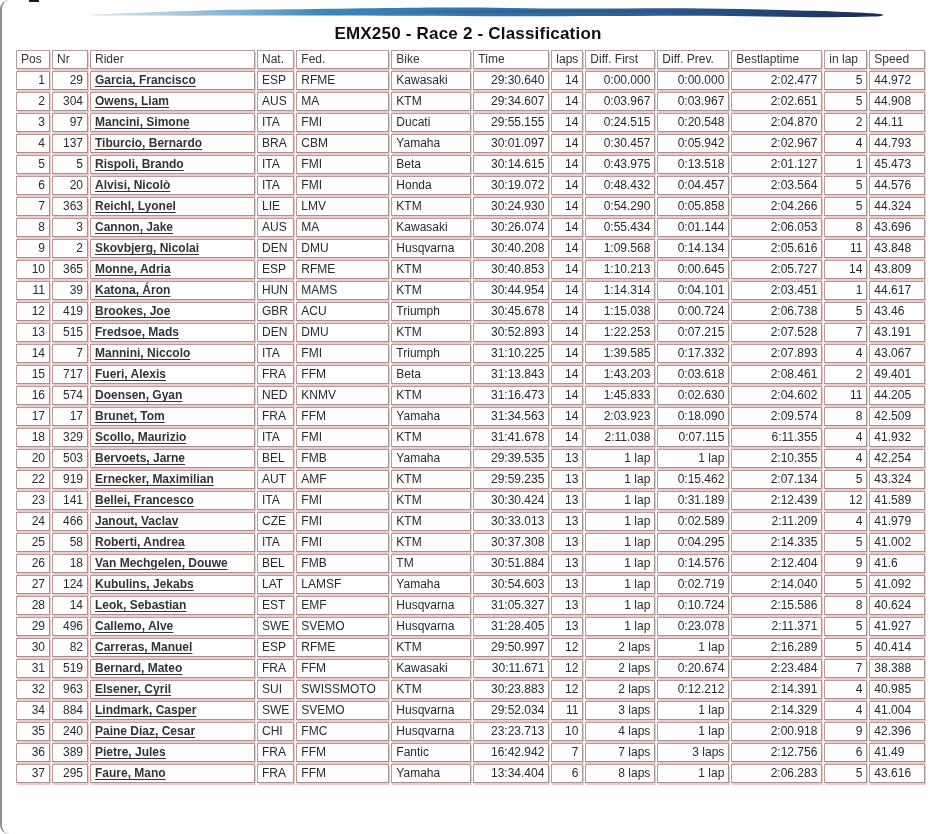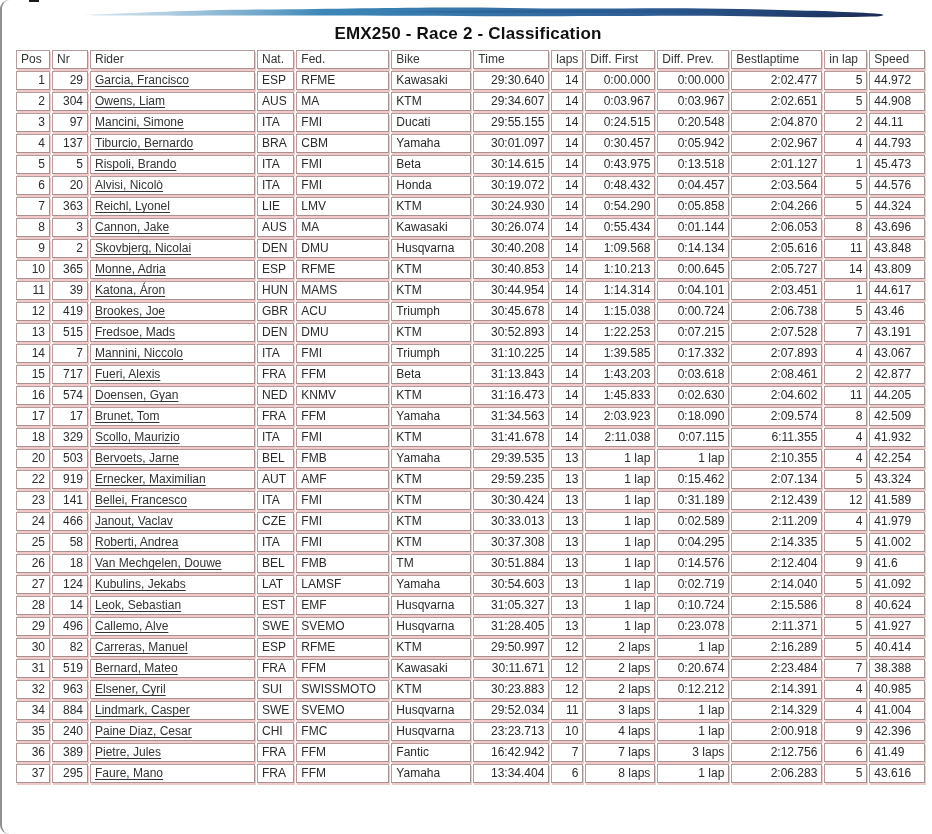--- a/index.html
+++ b/index.html
@@ -48,20 +48,21 @@
     color:#2a2a2a;
   }
   th{color:#333;}
   .al{text-align:left;}
   .ar{text-align:right;}
   .rider-link{
     text-decoration:underline;
     text-underline-offset:2px;
     color:#333;
     cursor:pointer;
+    font-weight:bold;
   }
 </style>
 </head>
 <body>
 
 <div class="page">
 
   <div class="corner-mark"></div>
 
   <div class="brush-wrap">
@@ -340,21 +341,21 @@
           <td class="al"><span class="rider-link">Fueri, Alexis</span></td>
           <td class="al">FRA</td>
           <td class="al">FFM</td>
           <td class="al">Beta</td>
           <td class="ar">31:13.843</td>
           <td class="ar">14</td>
           <td class="ar">1:43.203</td>
           <td class="ar">0:03.618</td>
           <td class="ar">2:08.461</td>
           <td class="ar">2</td>
-          <td class="al">42.877</td>
+          <td class="al">49.401</td>
         </tr>
         <tr>
           <td class="ar">16</td>
           <td class="ar">574</td>
           <td class="al"><span class="rider-link">Doensen, Gyan</span></td>
           <td class="al">NED</td>
           <td class="al">KNMV</td>
           <td class="al">KTM</td>
           <td class="ar">31:16.473</td>
           <td class="ar">14</td>

